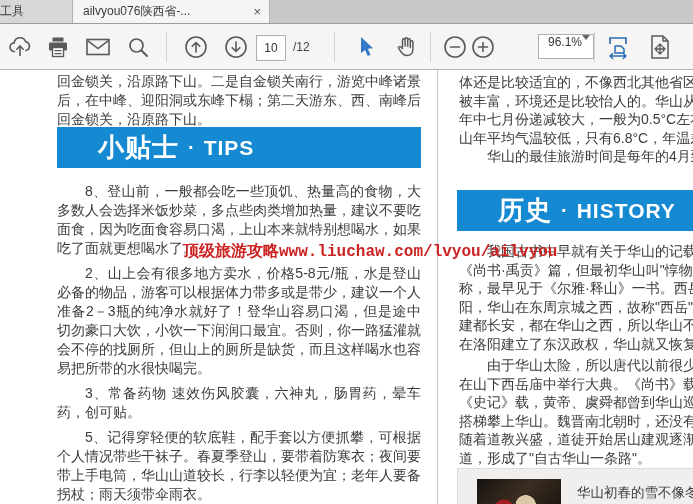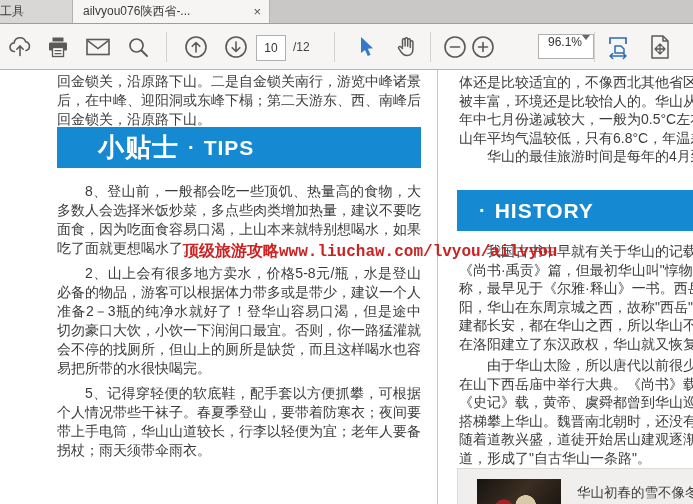--- a/index.html
+++ b/index.html
@@ -195,36 +195,38 @@
 
       <div class="hdr hdrL" style="background:#1589d1;">
         <span class="cn">小贴士</span>
         <span class="dot">·</span>
         <span class="en">TIPS</span>
       </div>
 
       <div class="tips">
         <p>8、登山前，一般都会吃一些顶饥、热量高的食物，大多数人会选择米饭炒菜，多点些肉类增加热量，建议不要吃面食，因为吃面食容易口渴，上山本来就特别想喝水，如果吃了面就更想喝水了。</p>
         <p>2、山上会有很多地方卖水，价格5-8元/瓶，水是登山必备的物品，游客可以根据体力带多或是带少，建议一个人准备2－3瓶的纯净水就好了！登华山容易口渴，但是途中切勿豪口大饮，小饮一下润润口最宜。否则，你一路猛灌就会不停的找厕所，但山上的厕所是缺货，而且这样喝水也容易把所带的水很快喝完。</p>
+        <p>3、常备药物 速效伤风胶囊，六神丸，肠胃药，晕车药，创可贴。</p>
         <p>5、记得穿轻便的软底鞋，配手套以方便抓攀，可根据个人情况带些干袜子。春夏季登山，要带着防寒衣；夜间要带上手电筒，华山山道较长，行李以轻便为宜；老年人要备拐杖；雨天须带伞雨衣。</p>
       </div>
     </div>
 
     <div class="pagegap"></div>
 
     <div class="pageR">
       <div class="rblock rb1">
         <div class="rline">体还是比较适宜的，不像西北其他省区温差那</div>
         <div class="rline">被丰富，环境还是比较怡人的。华山从山麓到</div>
         <div class="rline">年中七月份递减较大，一般为0.5°C左右；一</div>
         <div class="rline">山年平均气温较低，只有6.8°C，年温差也偏小</div>
         <div class="rline">　　华山的最佳旅游时间是每年的4月到10月</div>
       </div>
 
       <div class="hdr hdrR" style="background:#1589d1;">
+        <span class="cn">历史</span>
         <span class="dot">·</span>
         <span class="en">HISTORY</span>
       </div>
 
       <div class="rblock rb2">
         <div class="rline">　　我国古书中早就有关于华山的记载。最早</div>
         <div class="rline">《尚书·禹贡》篇，但最初华山叫"惇物山"。华</div>
         <div class="rline">称，最早见于《尔雅·释山》一书。西岳这一称</div>
         <div class="rline">阳，华山在东周京城之西，故称"西岳"。以后</div>
         <div class="rline">建都长安，都在华山之西，所以华山不再称为</div>

